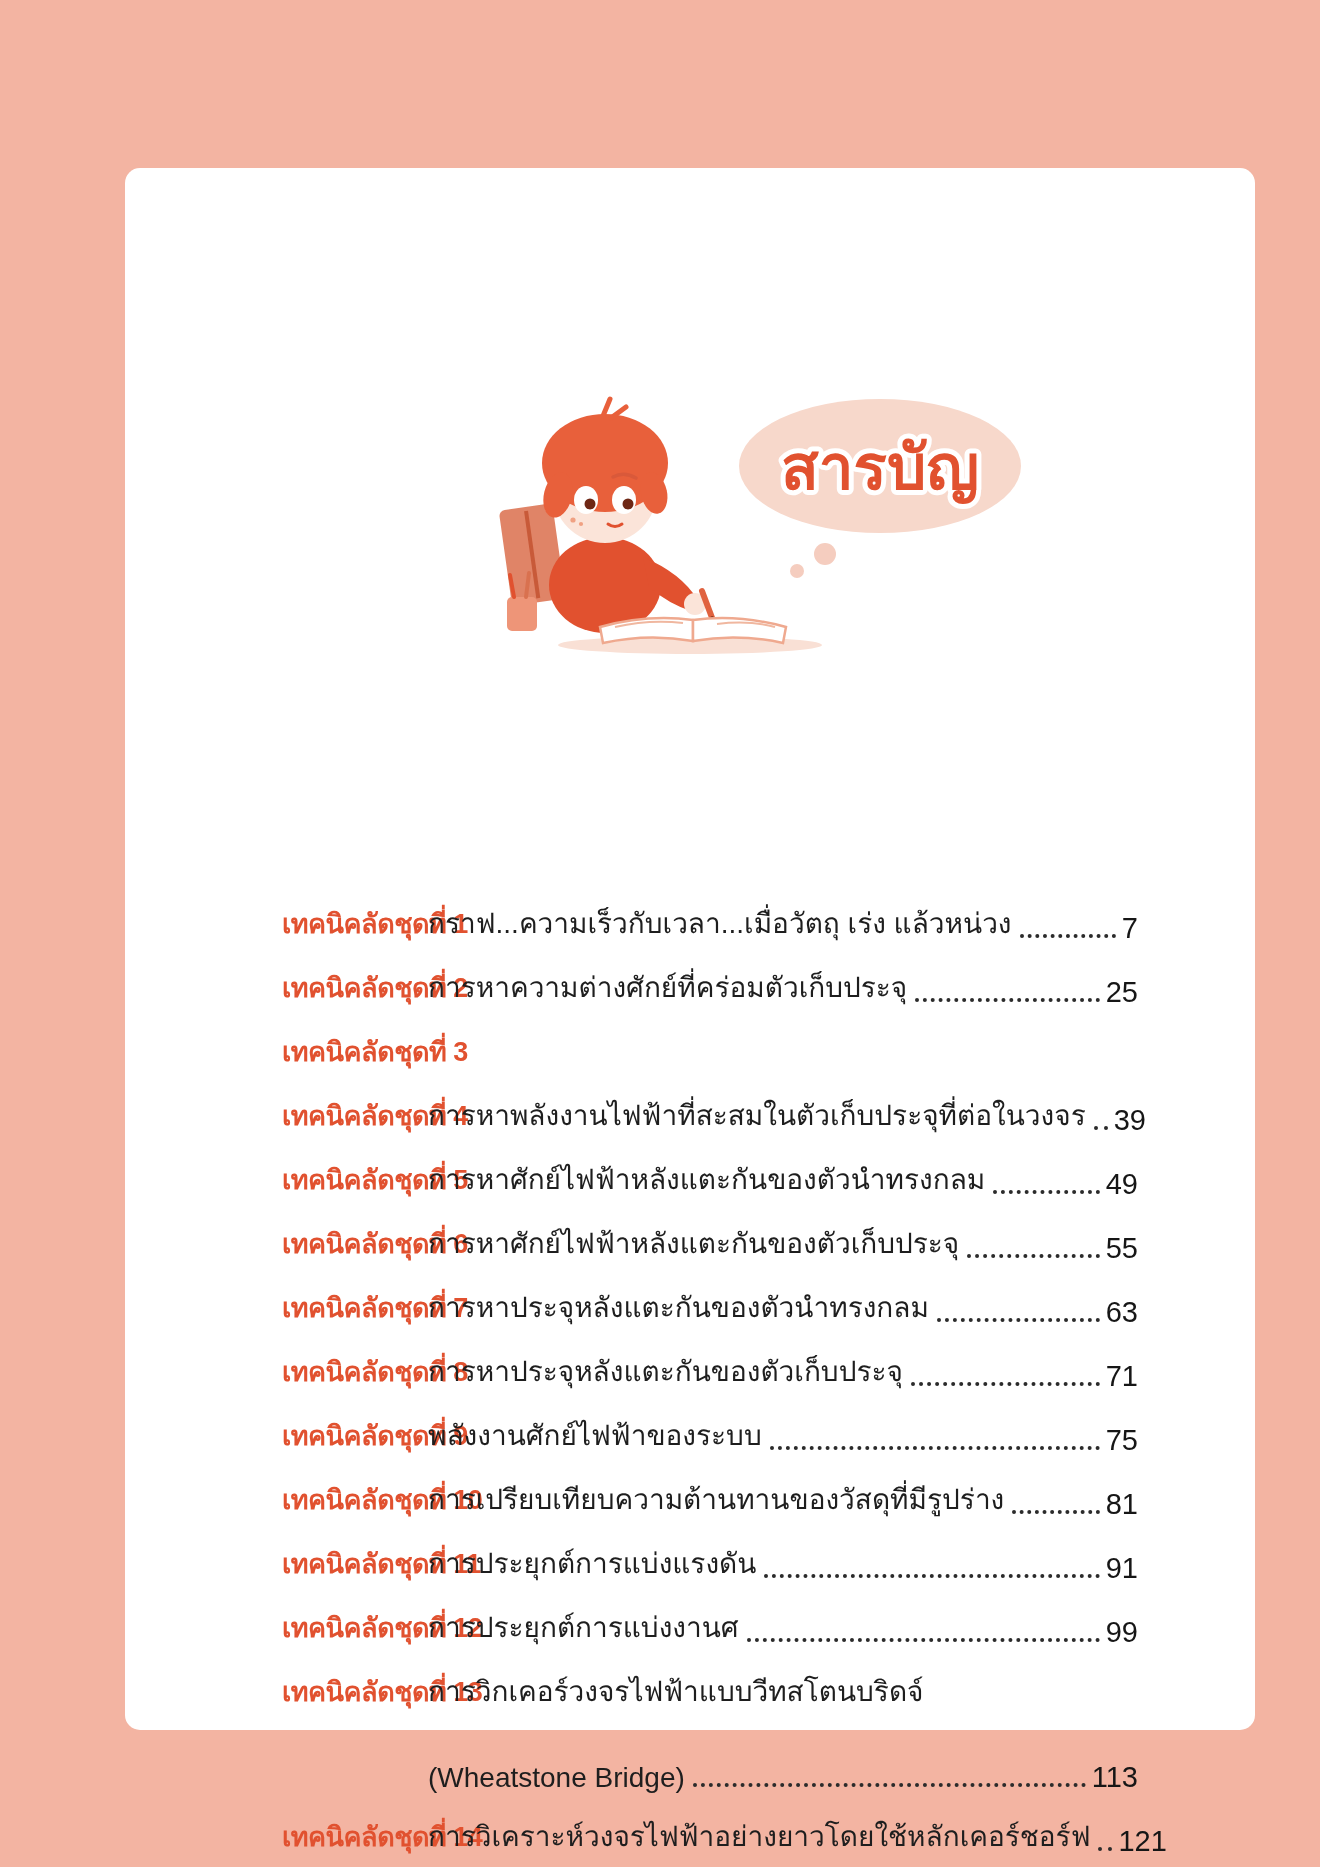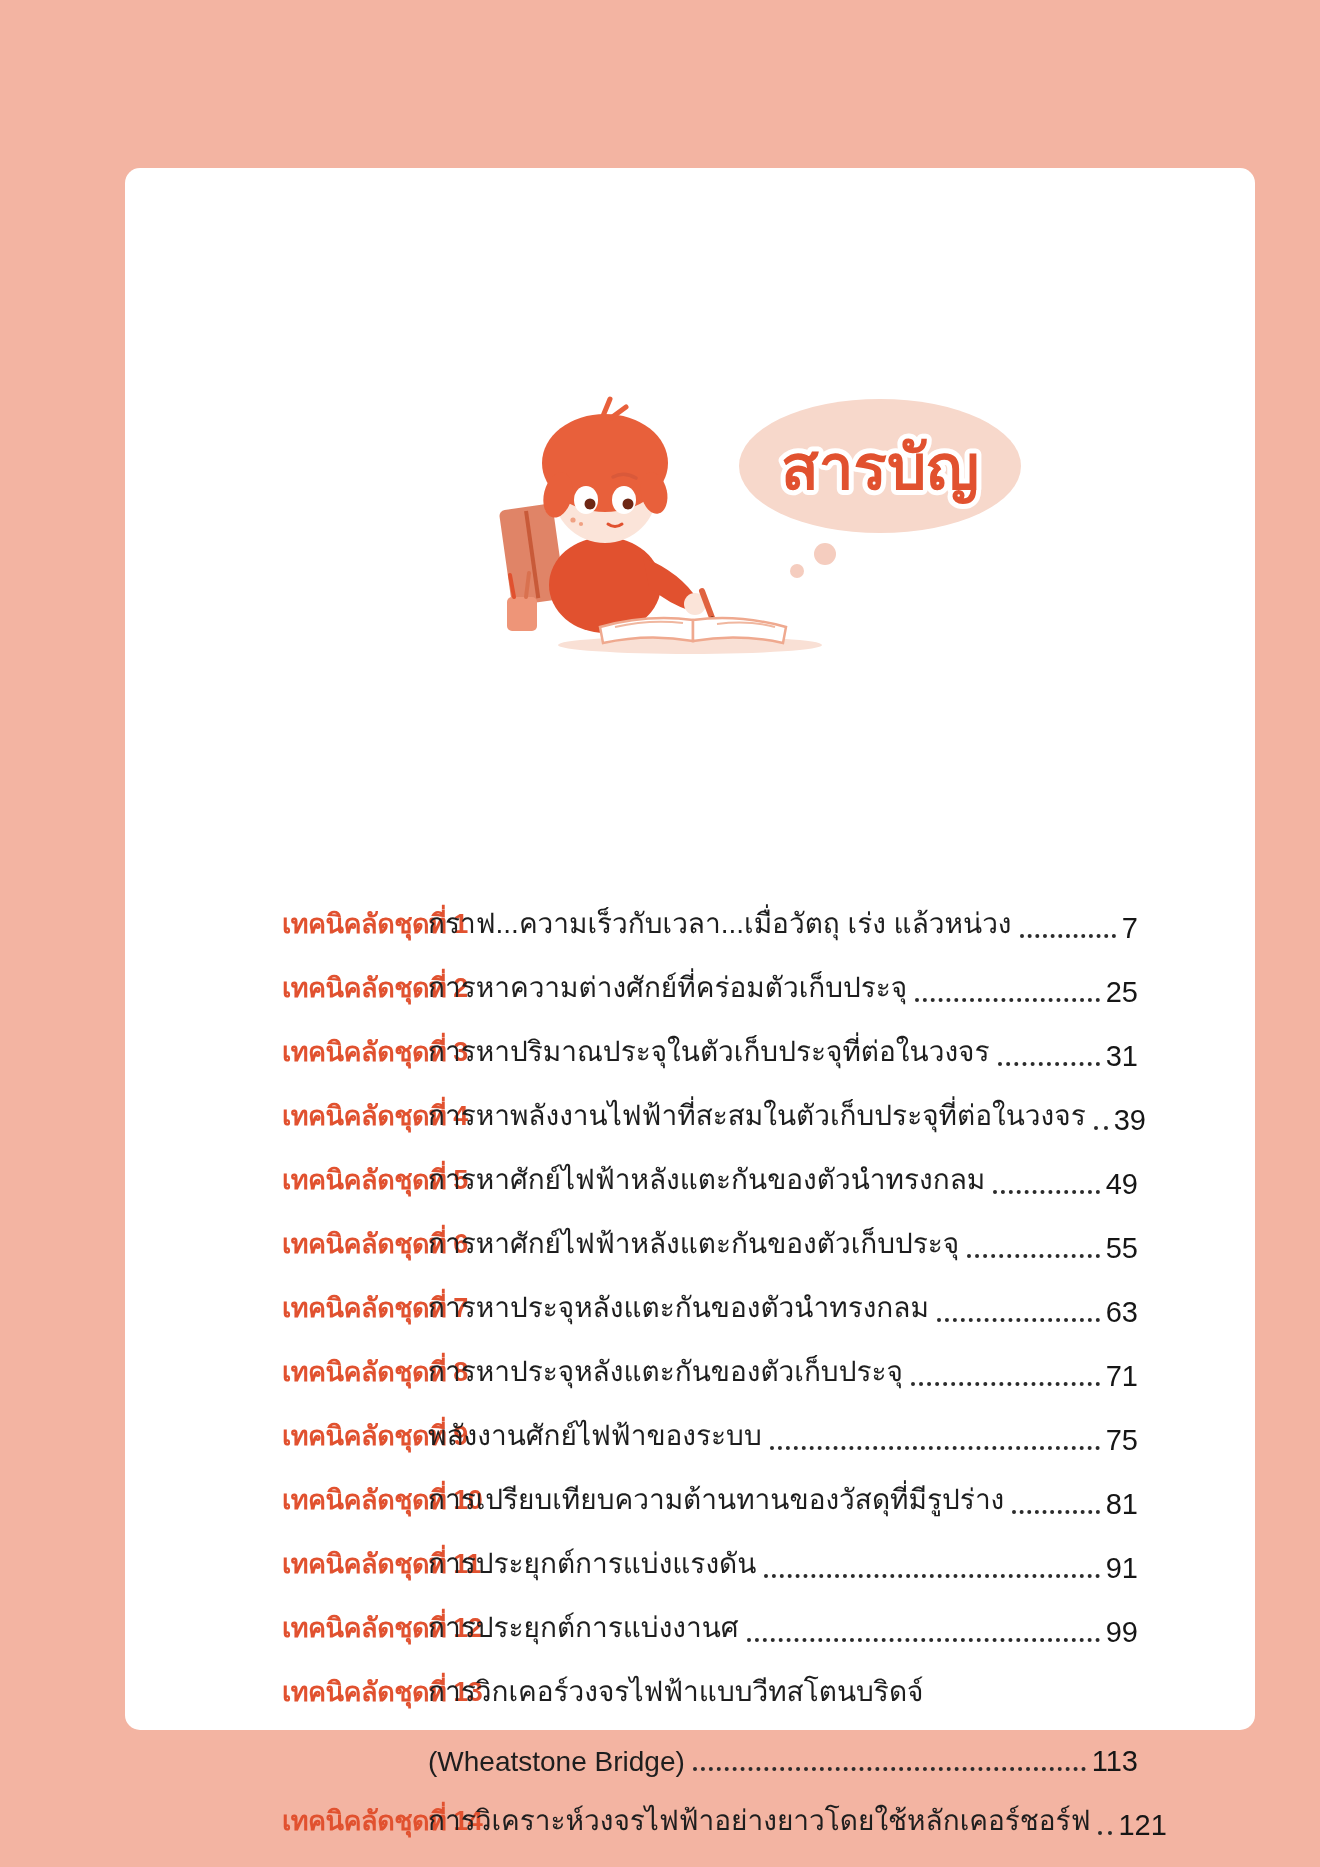--- a/index.html
+++ b/index.html
@@ -43,21 +43,21 @@
     color: #E1512F;
     white-space: nowrap;
     letter-spacing: -0.5px;
   }
   .t-body { flex: 1 1 auto; min-width: 0; }
   .t-line {
     display: flex;
     align-items: flex-end;
     height: 40px;
   }
-  .t-line + .t-line { margin-top: 25px; }
+  .t-line + .t-line { margin-top: 41px; }
   .t-title {
     flex: none;
     font-size: 28px;
     color: #1E1E1E;
     white-space: nowrap;
   }
   .dots {
     flex: 1 1 auto;
     min-width: 14px;
     height: 0;
@@ -146,27 +146,20 @@
           <div class="t-body">
             <div class="t-line">
               <span class="t-title">การหาความต่างศักย์ที่คร่อมตัวเก็บประจุ</span>
               <span class="dots"></span>
               <span class="pagenum">25</span>
             </div>
           </div>
         </div>
         <div class="toc-row">
           <span class="t-label">เทคนิคลัดชุดที่ 3</span>
-          <div class="t-body">
-            <div class="t-line">
-              <span class="t-title">การหาปริมาณประจุในตัวเก็บประจุที่ต่อในวงจร</span>
-              <span class="dots"></span>
-              <span class="pagenum">31</span>
-            </div>
-          </div>
         </div>
         <div class="toc-row">
           <span class="t-label">เทคนิคลัดชุดที่ 4</span>
           <div class="t-body">
             <div class="t-line">
               <span class="t-title">การหาพลังงานไฟฟ้าที่สะสมในตัวเก็บประจุที่ต่อในวงจร</span>
               <span class="dots"></span>
               <span class="pagenum">39</span>
             </div>
           </div>

